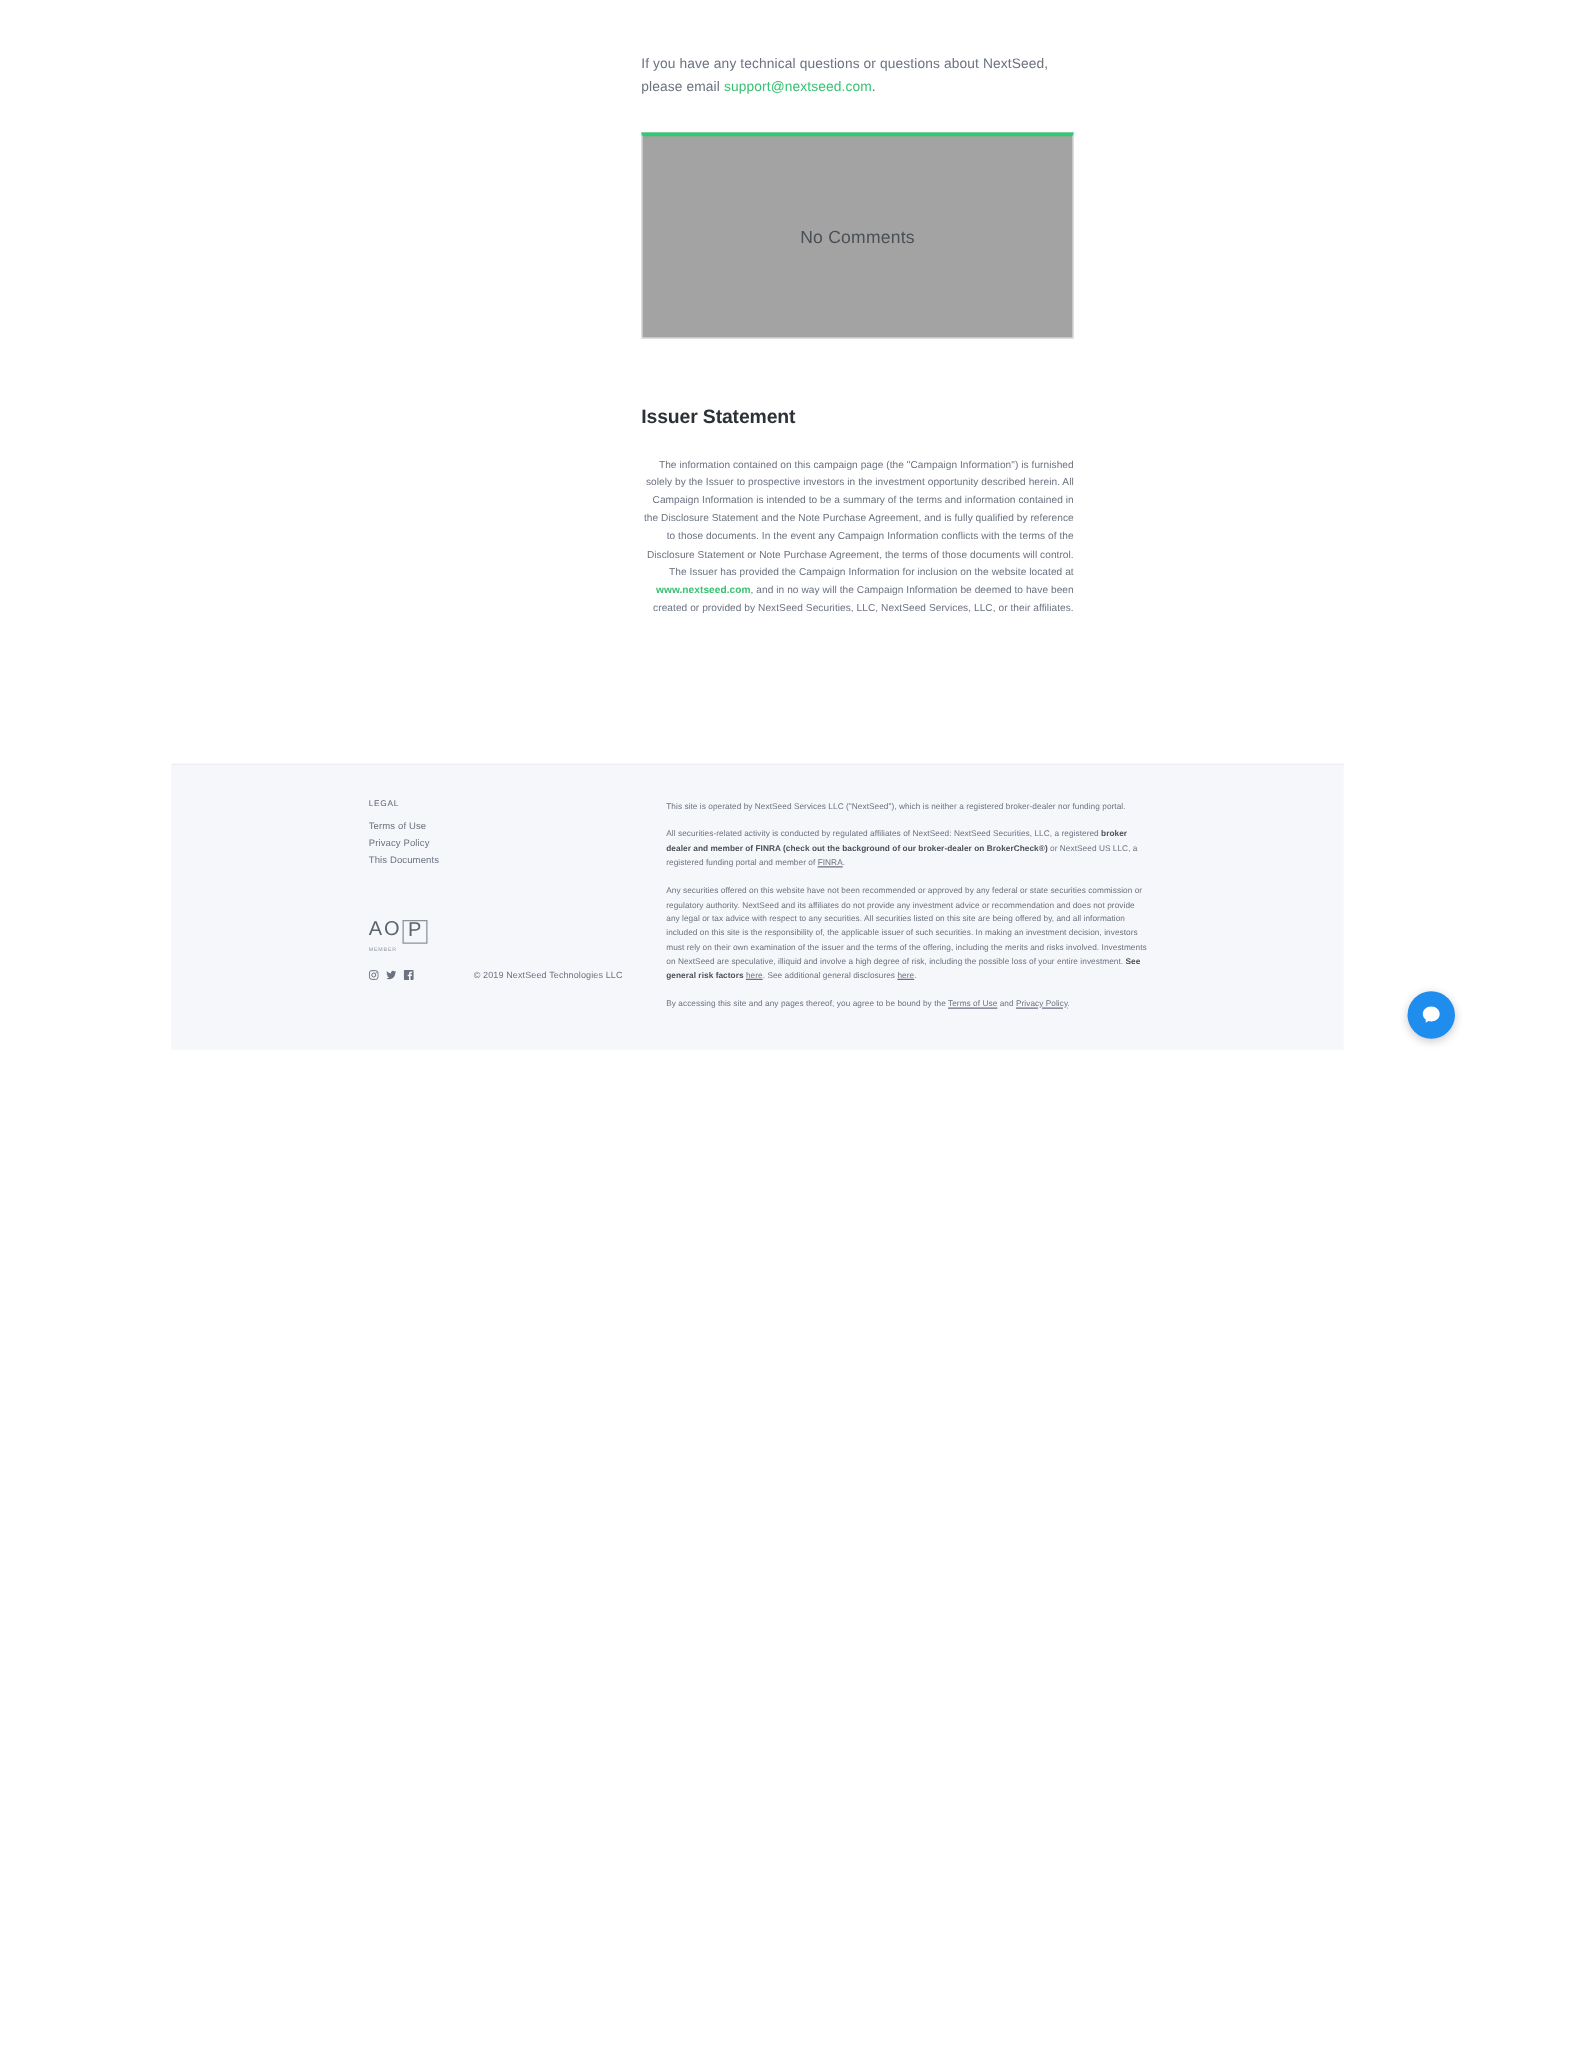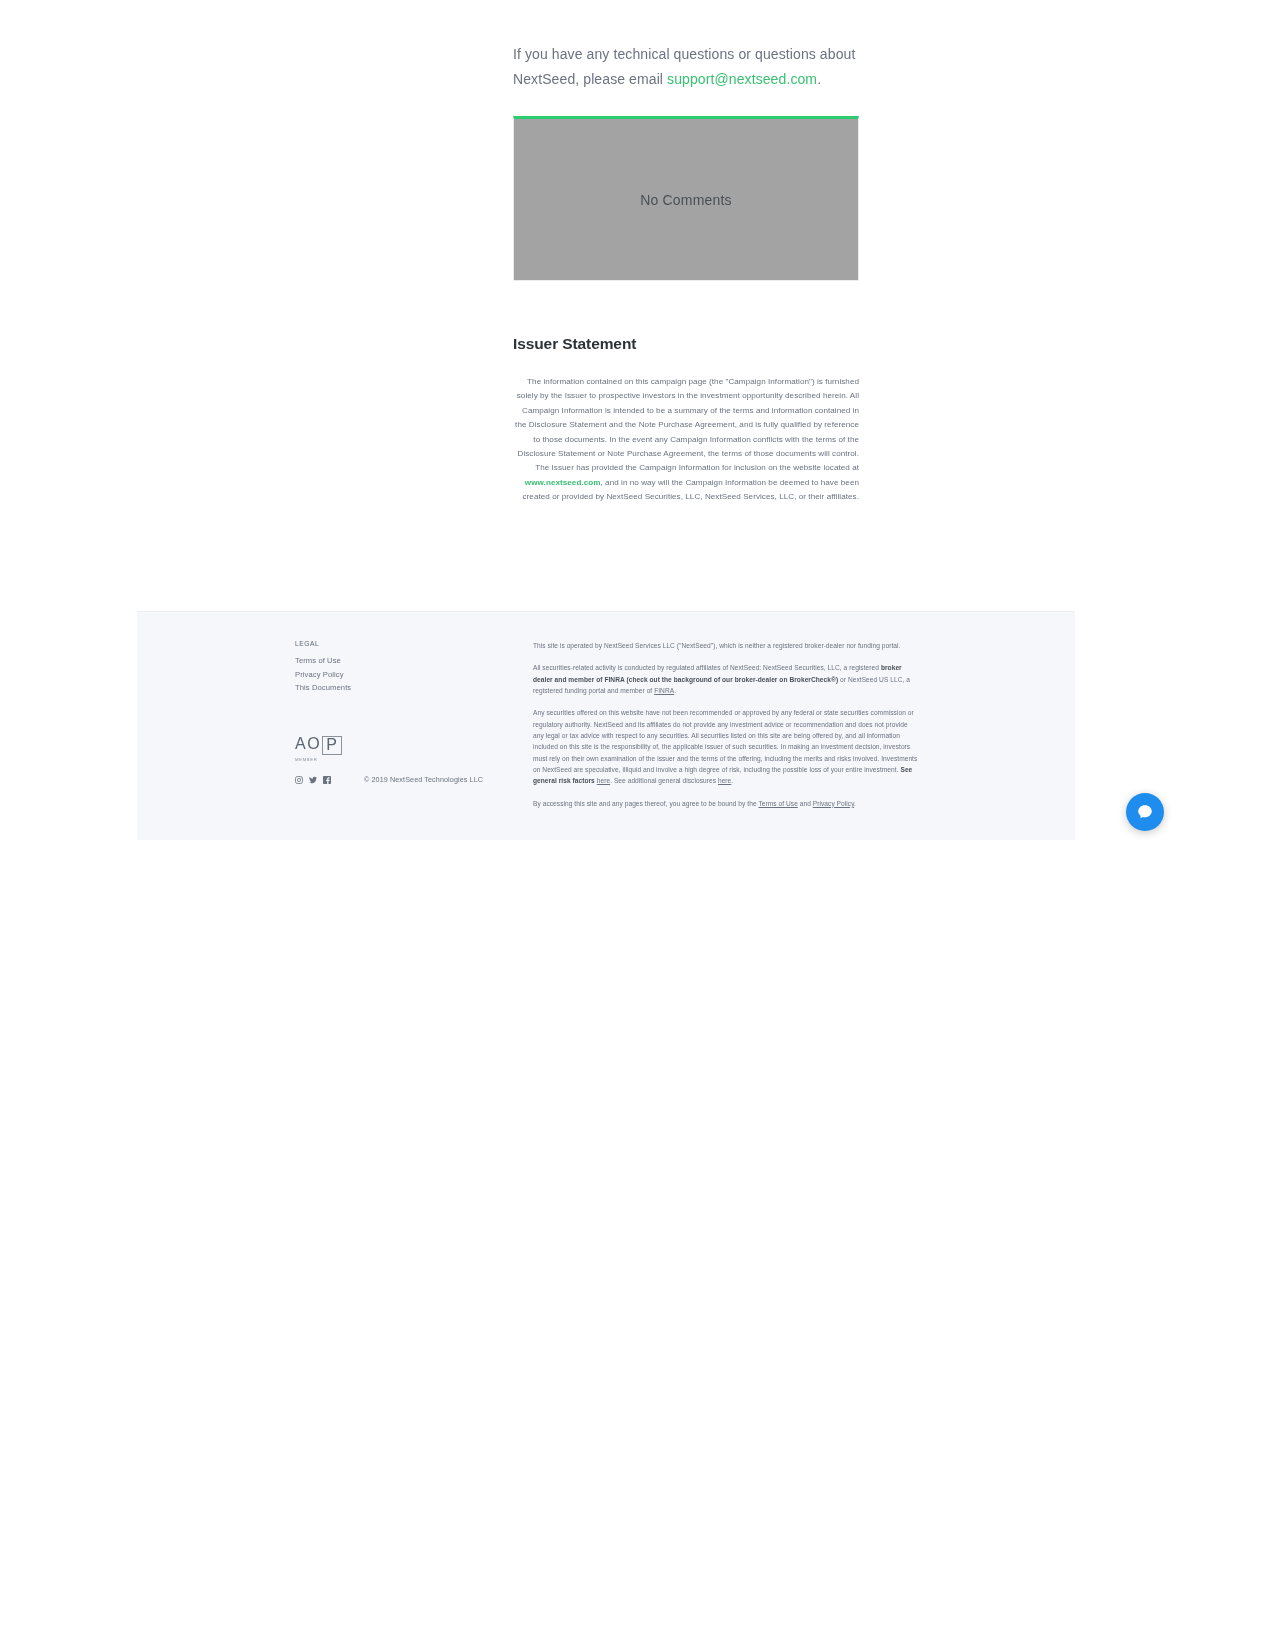--- a/index.html
+++ b/index.html
@@ -37,21 +37,21 @@
   
   .content-col {
     position: absolute;
     left: 376px;
     top: 0;
     width: 346px;
   }
 
   
   .tech-note {
-    font-size: 14px;
+    font-size: 11px;
     line-height: 1.75;
     color: #6b7280;
     letter-spacing: .1px;
     margin: 0;
     padding: 6px 0 0 0;
   }
   .tech-note .mail-link {
     color: #38c172;
     text-decoration: none;
   }
@@ -188,21 +188,21 @@
     color: #8a929c;
     margin-top: 2px;
   }
 
   .footer-bottom-row {
     position: absolute;
     left: 158px;
     top: 163px;
     display: flex;
     align-items: center;
-    gap: 7px;
+    gap: 22px;
   }
   .social-icons {
     display: flex;
     gap: 6px;
     align-items: center;
   }
   .social-icon {
     width: 8px;
     height: 8px;
     display: inline-block;

